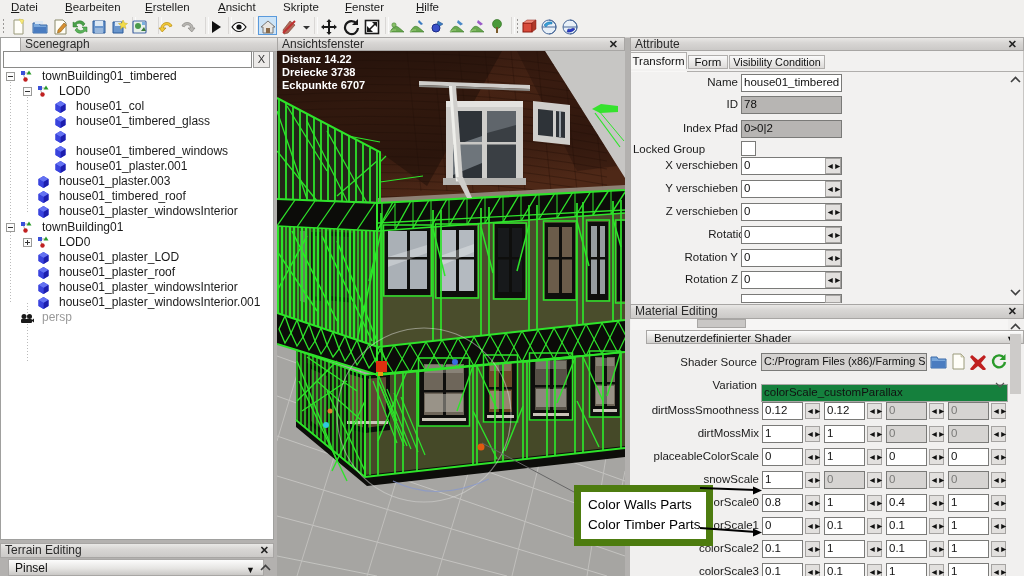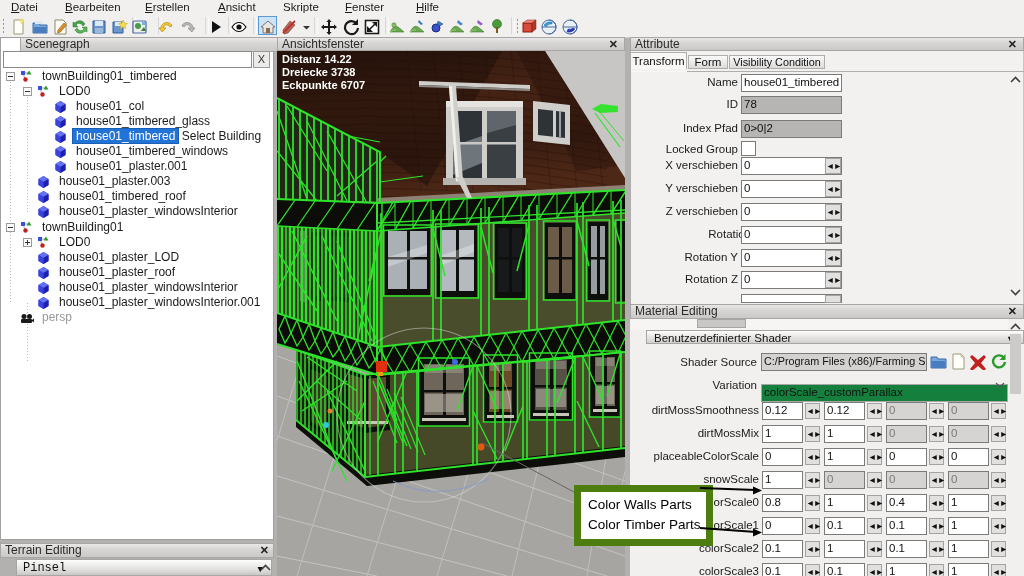--- a/index.html
+++ b/index.html
@@ -22,22 +22,22 @@
 #sgsearch{left:3px;top:51px;width:247px;height:15px;background:#fff;border:1px solid #8a8a88;}
 #sgx{left:253px;top:51px;width:17px;height:17px;background:#eceae8;border:1px solid #9a9a98;
  text-align:center;line-height:15px;font-size:11px;color:#333;box-sizing:border-box;}
 #tree{left:1px;top:69px;width:272px;height:470px;background:#fff;overflow:hidden;}
 .trow{position:absolute;height:15px;line-height:15px;font-size:12px;color:#1a1a1a;white-space:nowrap;}
 .sel{background:#2273d8;color:#fff;padding:0 3px;outline:1px solid #1b5fb4;}
 .exp{position:absolute;width:9px;height:9px;background:#fcfcfc;border:1px solid #9a9a98;box-sizing:border-box;}
 .exp i{position:absolute;left:1px;top:3px;width:5px;height:1px;background:#333;}
 .exp b{position:absolute;left:3px;top:1px;width:1px;height:5px;background:#333;}
 #tehead{left:0;top:543px;width:274px;height:15px;box-sizing:border-box;}
-#pinsel{left:16px;top:559px;width:256px;height:17px;background:linear-gradient(#fcfcfc,#e6e5e3 55%,#c9c7c5);
- border:1px solid #a8a6a4;font-size:12px;line-height:16px;box-sizing:border-box;font-family:Liberation Mono, monospace;}
+#pinsel{left:8px;top:559px;width:256px;height:17px;background:linear-gradient(#fcfcfc,#e6e5e3 55%,#c9c7c5);
+ border:1px solid #a8a6a4;font-size:12px;line-height:16px;box-sizing:border-box;}
 #vphead{left:277px;top:37px;width:348px;height:14px;box-sizing:border-box;}
 #vp{left:277px;top:51px;width:348px;height:525px;background:#c7c6c4;}
 #athead{left:630px;top:37px;width:394px;height:14px;box-sizing:border-box;}
 #atbody{left:630px;top:51px;width:394px;height:253px;background:#f2f1f0;border-left:1px solid #b0aeac;border-right:1px solid #c8c6c4;box-sizing:border-box;}
 .tab{position:absolute;height:18px;font-size:12px;text-align:center;line-height:18px;box-sizing:border-box;}
 #mehead{left:630px;top:304px;width:394px;height:15px;box-sizing:border-box;}
 #mebody{left:630px;top:319px;width:394px;height:257px;background:#f1f0ef;}
 .lbl{position:absolute;font-size:11.5px;color:#1a1a1a;text-align:right;white-space:nowrap;}
 .inp{position:absolute;background:#fff;border:1px solid #7a7a78;font-size:11.5px;line-height:15.5px;padding:0 2px;white-space:nowrap;overflow:hidden;box-sizing:border-box;}
 .dis{background:#b7b5b3;}
@@ -229,21 +229,20 @@
       <path d="M6.5 7l5-3v6l-5 3z" fill="#1d1fae"></path>
       <path d="M1.5 4l5 3v6l-5-3z" fill="#3a44dd"></path>
     </svg>
 <div class="trow" style="left:75px;top:44.8px">house01_timbered_glass</div>
 <svg class="abs" style="left:53px;top:60.900000000000006px" width="13" height="13" viewBox="0 0 13 13">
       <path d="M1.5 4l5-3 5 3v6l-5 3-5-3z" fill="#2d35dd"></path>
       <path d="M1.5 4l5-3 5 3-5 3z" fill="#6472f2"></path>
       <path d="M6.5 7l5-3v6l-5 3z" fill="#1d1fae"></path>
       <path d="M1.5 4l5 3v6l-5-3z" fill="#3a44dd"></path>
     </svg>
-<div class="trow" style="left:72px;top:59.900000000000006px"><span class="sel">house01_timbered</span><span class="bignote">&nbsp;Select Building</span></div>
 <svg class="abs" style="left:53px;top:76.0px" width="13" height="13" viewBox="0 0 13 13">
       <path d="M1.5 4l5-3 5 3v6l-5 3-5-3z" fill="#2d35dd"></path>
       <path d="M1.5 4l5-3 5 3-5 3z" fill="#6472f2"></path>
       <path d="M6.5 7l5-3v6l-5 3z" fill="#1d1fae"></path>
       <path d="M1.5 4l5 3v6l-5-3z" fill="#3a44dd"></path>
     </svg>
 <div class="trow" style="left:75px;top:75.0px">house01_timbered_windows</div>
 <svg class="abs" style="left:53px;top:91.1px" width="13" height="13" viewBox="0 0 13 13">
       <path d="M1.5 4l5-3 5 3v6l-5 3-5-3z" fill="#2d35dd"></path>
       <path d="M1.5 4l5-3 5 3-5 3z" fill="#6472f2"></path>
@@ -760,21 +759,21 @@
 <div class="tab" style="left:688px;top:55px;width:40px;height:14px;line-height:13px;background:linear-gradient(#fafafa,#dddbd9);border:1px solid #b0aeac;font-size:11.5px;">Form</div>
 <div class="tab" style="left:729px;top:55px;width:96px;height:14px;line-height:13px;background:linear-gradient(#fafafa,#dddbd9);border:1px solid #b0aeac;font-size:10.8px;">Visibility Condition</div>
 <div class="abs" style="left:630px;top:71px;width:394px;height:1px;background:#b0aeac;"></div>
 <div class="abs" style="left:631px;top:71px;width:56px;height:1px;background:#f8f7f6;z-index:4"></div>
 <div class="lbl" style="left:600px;top:76px;width:138px;">Name</div>
 <div class="inp" style="left:741px;top:74px;width:101px;height:18px;">house01_timbered</div>
 <div class="lbl" style="left:600px;top:98px;width:138px;">ID</div>
 <div class="inp dis" style="left:741px;top:96px;width:101px;height:18px;">78</div>
 <div class="lbl" style="left:600px;top:122px;width:138px;">Index Pfad</div>
 <div class="inp dis" style="left:741px;top:120px;width:101px;height:18px;">0&gt;0|2</div>
-<div class="lbl" style="left:600px;top:143px;width:138px;">Locked Group</div>
+<div class="lbl" style="left:600px;top:143px;width:138px;text-align:center;">Locked Group</div>
 <div class="abs" style="left:741px;top:141px;width:13px;height:13px;border:1px solid #7a7a78;background:#fff;"></div>
 <div class="lbl" style="left:600px;top:159px;width:138px;">X verschieben</div>
 <div class="inp" style="left:741px;top:157px;width:101px;height:18px;">0</div>
 <div class="spin" style="left:825px;top:158px;width:16px;height:16px;line-height:15px;">◄►</div>
 <div class="lbl" style="left:600px;top:182px;width:138px;">Y verschieben</div>
 <div class="inp" style="left:741px;top:180px;width:101px;height:18px;">0</div>
 <div class="spin" style="left:825px;top:181px;width:16px;height:16px;line-height:15px;">◄►</div>
 <div class="lbl" style="left:600px;top:205px;width:138px;">Z verschieben</div>
 <div class="inp" style="left:741px;top:203px;width:101px;height:18px;">0</div>
 <div class="spin" style="left:825px;top:204px;width:16px;height:16px;line-height:15px;">◄►</div>

